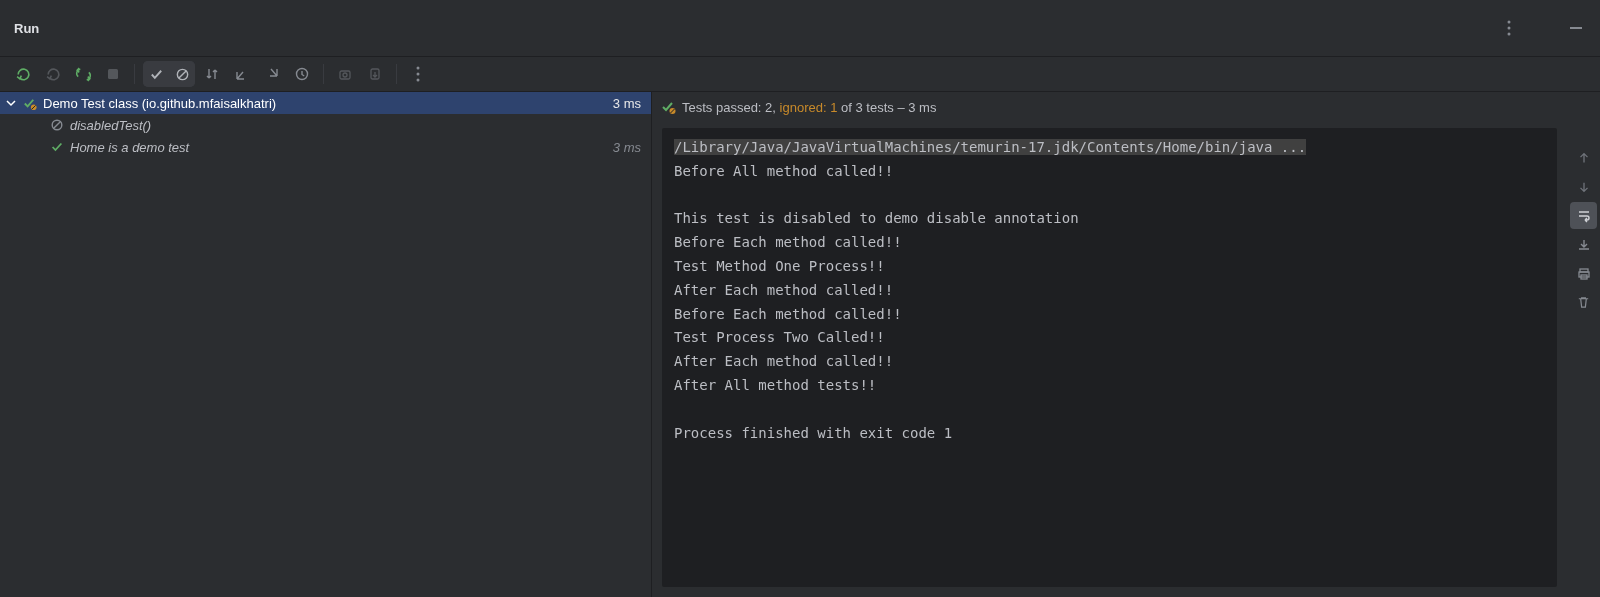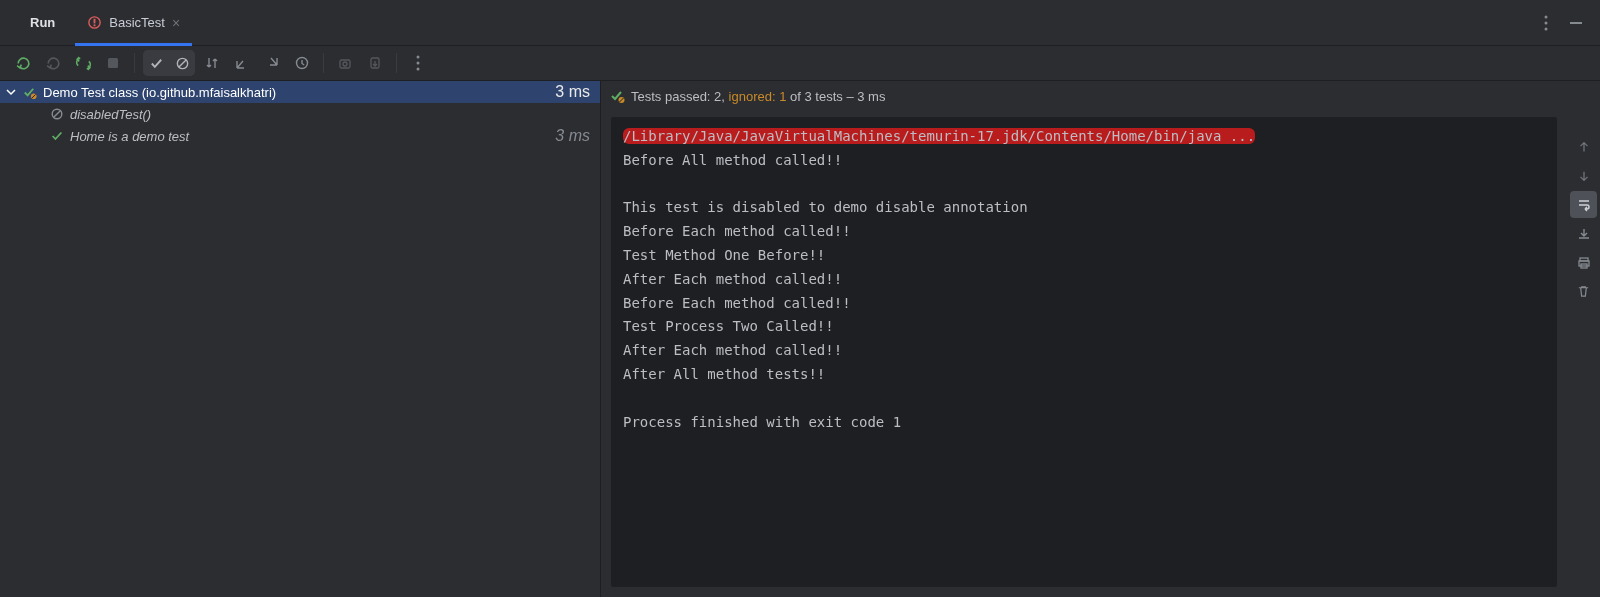--- a/index.html
+++ b/index.html
@@ -8,25 +8,26 @@
     background: #2b2d30;
     color: #bcbec4;
     font-family: -apple-system, BlinkMacSystemFont, "Segoe UI", sans-serif;
     font-size: 13px;
     display: flex;
     flex-direction: column;
   }
 
   
   .header {
-    height: 46px;
+    height: 57px;
     display: flex;
     align-items: center;
     border-bottom: 1px solid #1e1f22;
-    padding: 0 8px 0 30px;
+    padding: 0 8px 0 14px;
+    gap: 37px;
   }
   .run-label {
     font-weight: 600;
     color: #dfe1e5;
     margin-right: 20px;
   }
   .tab {
     display: flex;
     align-items: center;
     gap: 7px;
@@ -69,21 +70,21 @@
   .pill-group { display: flex; background: #393b40; border-radius: 5px; overflow: hidden; }
   .pill-group .tb-btn { border-radius: 0; background: #393b40; }
 
   
   .main {
     flex: 1;
     display: flex;
     min-height: 0;
   }
   .tree-pane {
-    width: 601px;
+    width: 652px;
     overflow: auto;
     border-right: 1px solid #1e1f22;
   }
   .right-pane {
     flex: 1;
     display: flex;
     flex-direction: column;
     min-width: 0;
   }
   .right-gutter {
@@ -108,21 +109,21 @@
     display: flex;
     align-items: center;
     padding: 0 6px 0 6px;
     gap: 6px;
     white-space: nowrap;
   }
   .tree-row.selected {
     background: #2e436e;
     color: #ffffff;
   }
-  .tree-row .time { margin-left: auto; font-size: 16px; color: #868a91; padding-right: 4px; }
+  .tree-row .time { margin-left: auto; font-size: 13px; color: #868a91; padding-right: 4px; }
   .tree-row.selected .time { color: #e8e8e8; }
   .indent0 { }
   .indent1 { padding-left: 50px; font-style: italic; }
   .tree-label { color: #bcbec4; }
   .tree-row.selected .tree-label { color: #ffffff; }
   .chev { color: #868a91; font-size: 10px; }
   .tree-row.selected .chev { color: #fff; }
 
   
   .status-line {
@@ -141,43 +142,32 @@
     margin: 6px 10px 10px 10px;
     background: #1e1f22;
     border-radius: 2px;
     overflow: auto;
     padding: 8px 12px;
     font-family: "SF Mono", ui-monospace, Menlo, Consolas, monospace;
     font-size: 14px;
     line-height: 1.7;
     color: #bcbec4;
   }
-  .console-wrap .cmdline { background: #b91c1c; border-radius: 6px; }
+  .console-wrap .cmdline { background: #404040; }
   .console-wrap pre { white-space: pre; }
 
   
   svg { display: block; }
 </style>
 </head>
 <body>
 
 <div class="header">
   <span class="run-label">Run</span>
 
-  <div class="tab active">
-    <span>
-      <svg width="15" height="15" viewBox="0 0 16 16">
-          <circle cx="8" cy="8" r="6" fill="none" stroke="#db5c5c" stroke-width="1.5"></circle>
-          <rect x="7" y="4" width="2" height="5" fill="#db5c5c"></rect>
-          <rect x="7" y="10" width="2" height="2" fill="#db5c5c"></rect>
-        </svg>
-    </span>
-    <span class="tab-name">BasicTest</span>
-    <span class="tab-close">×</span>
-  </div>
 
   <div class="spacer"></div>
 
   <span class="header-action">
     <svg width="4" height="16" viewBox="0 0 4 16">
         <circle cx="2" cy="2" r="1.5" fill="#868a91"></circle>
         <circle cx="2" cy="8" r="1.5" fill="#868a91"></circle>
         <circle cx="2" cy="14" r="1.5" fill="#868a91"></circle>
       </svg>
   </span>
@@ -335,21 +325,21 @@
         <span>Tests passed: </span><span>2</span><span>, </span><span class="status-ignored"><span>ignored: </span><span>1</span></span><span> of 3 tests – 3 ms</span>
       </span>
     </div>
 
     <div class="console-wrap">
       <pre><span class="cmdline">/Library/Java/JavaVirtualMachines/temurin-17.jdk/Contents/Home/bin/java ...</span>
 <span>Before All method called!!</span>
 <span></span>
 <span>This test is disabled to demo disable annotation</span>
 <span>Before Each method called!!</span>
-<span>Test Method One Before!!</span>
+<span>Test Method One Process!!</span>
 <span>After Each method called!!</span>
 <span>Before Each method called!!</span>
 <span>Test Process Two Called!!</span>
 <span>After Each method called!!</span>
 <span>After All method tests!!</span>
 <span></span>
 <span>Process finished with exit code 1</span></pre>
     </div>
   </div>
 

